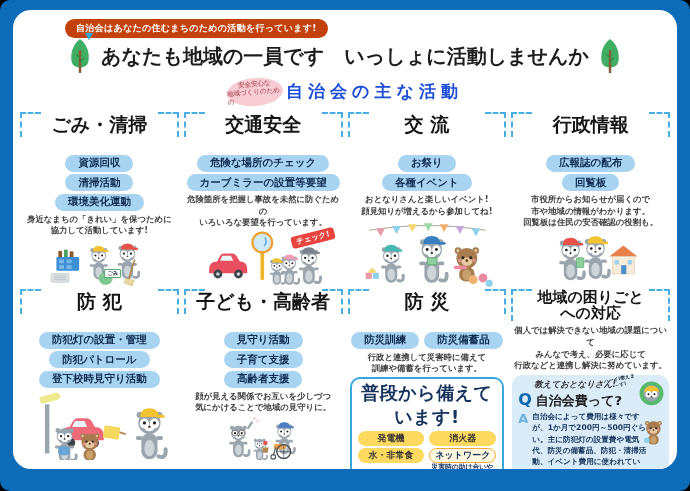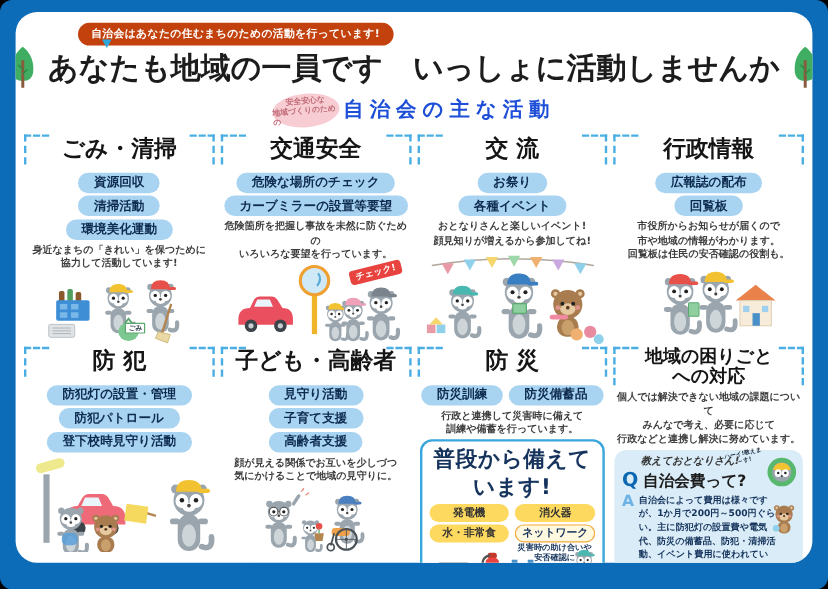--- a/index.html
+++ b/index.html
@@ -4,38 +4,38 @@
 <style>
   html,body{margin:0;padding:0;background:#000;font-family:"DejaVu Sans","Liberation Sans",sans-serif;}
   .poster{position:relative;width:690px;height:491px;background:#0d6cb8;border-radius:10px;overflow:hidden;}
   .card{position:absolute;left:13px;top:10px;width:664px;height:459px;background:#fff;border-radius:18px;overflow:hidden;}
 
   
   .top-bubble{position:absolute;left:52px;top:9px;background:#c2410c;color:#fff;font-size:9px;font-weight:700;
     padding:3px 11px;border-radius:10px;z-index:3;letter-spacing:.3px;}
   .top-bubble::after{content:"";position:absolute;left:20px;bottom:-6px;border:4px solid transparent;border-top:7px solid #2ea7dd;}
   .title-row{display:flex;justify-content:center;align-items:center;gap:9px;padding-top:27px;}
-  .title-row h1{font-size:25px;font-weight:900;color:#1c1c1c;margin:0;white-space:nowrap;font-family:Liberation Serif, serif;}
+  .title-row h1{font-size:20px;font-weight:900;color:#1c1c1c;margin:0;white-space:nowrap;font-family:Liberation Serif, serif;}
   .tree{width:24px;height:38px;flex:0 0 auto;}
   .subtitle-row{display:flex;justify-content:center;align-items:center;gap:3px;height:33px;}
   .badge{background:#f7cdd3;color:#c06a76;border-radius:50%;width:56px;height:28px;display:flex;flex-direction:column;
     justify-content:center;align-items:center;font-size:6.5px;font-weight:700;transform:rotate(-5deg);line-height:1.25;}
   .subtitle{font-size:17px;font-weight:800;letter-spacing:5px;color:#1d4ed8;}
 
   
   .main-grid{display:grid;grid-template-columns:repeat(4,1fr);grid-template-rows:177px 173px;column-gap:3px;padding:2px 6px 0;}
   .sec{display:flex;flex-direction:column;position:relative;min-width:0;}
   .sec-head{position:relative;margin:0;text-align:center;font-size:19px;font-weight:900;color:#151515;padding:4px 0 2px;line-height:1.08;}
   .sec-head::before{content:"";position:absolute;left:1px;top:2px;width:19px;height:23px;
     border-top:2px dashed #49aee3;border-left:2px dashed #49aee3;}
   .sec-head::after{content:"";position:absolute;right:1px;top:2px;width:19px;height:23px;
     border-top:2px dashed #49aee3;border-right:2px dashed #49aee3;}
   .sec-head.two{font-size:15px;padding:2px 0 1px;}
   .sec-head.two::before,.sec-head.two::after{height:30px;}
-  .tags{display:flex;flex-direction:column;align-items:center;gap:2.5px;margin-top:7px;}
+  .tags{display:flex;flex-direction:column;align-items:center;gap:2.5px;margin-top:18px;}
   .tags.row{flex-direction:row;justify-content:center;gap:5px;}
   .tag{background:#a8d4f2;color:#0e2b50;font-size:10.5px;font-weight:700;padding:1.5px 13px;border-radius:11px;white-space:nowrap;}
   .desc{margin:3px 1px 0;text-align:center;font-size:8.4px;font-weight:600;color:#3e3e3e;line-height:1.38;}
   .desc span{display:block;}
   .illus{flex:1;position:relative;margin-top:1px;min-height:0;}
   .illus>svg{position:absolute;inset:0;width:100%;height:100%;}
   .speech-check{position:absolute;right:8px;top:2px;background:#e8433e;color:#fff;font-size:7.5px;font-weight:800;
     padding:1px 5px;border-radius:3px;transform:rotate(-14deg);}
   .bag-label{position:absolute;left:53%;bottom:9px;background:#fff;color:#234;font-size:5.5px;font-weight:700;
     padding:0 2px;border-radius:1px;border:.5px solid #5aa870;}

